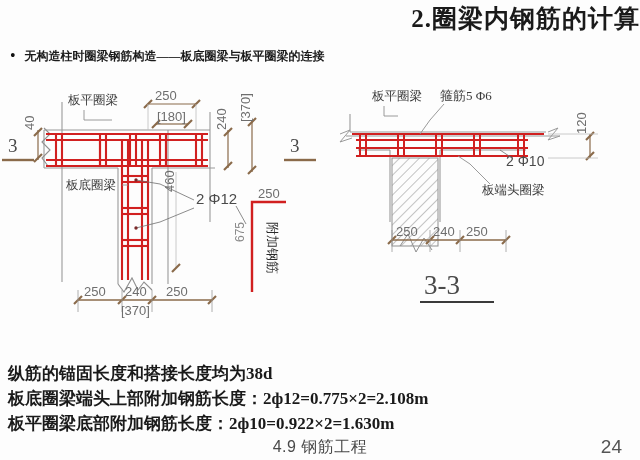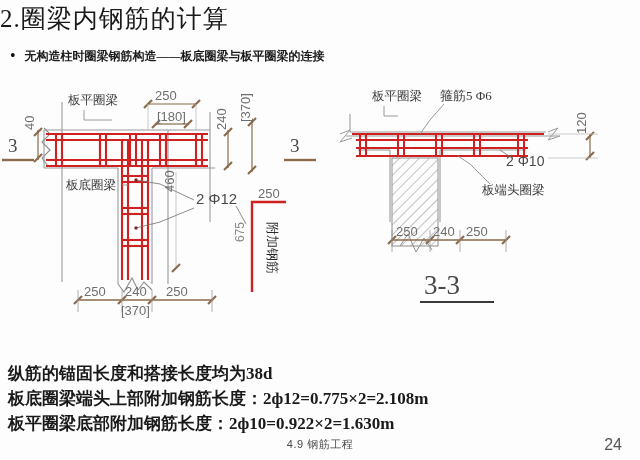--- a/index.html
+++ b/index.html
@@ -9,22 +9,22 @@
     font-family:"Liberation Serif", serif;
     color:#1a1a1a;
     overflow:hidden;
     position:relative;
   }
   .slide{position:absolute;inset:0;}
 
   
   .title{
     position:absolute;left:0;top:2px;width:640px;
-    text-align:left;
-    font-size:25px;font-weight:400;letter-spacing:1px;
+    text-align:right;
+    font-size:25px;font-weight:700;letter-spacing:1px;
     font-family:"Liberation Serif", serif;
   }
   .bullet-row{
     position:absolute;left:10px;top:43px;width:620px;
     display:flex;align-items:flex-start;gap:9px;
   }
   .bullet-dot{
     font-size:16px;line-height:26px;color:#111;
   }
   .bullet-text{
@@ -41,26 +41,26 @@
   .notes{position:absolute;left:8px;top:361px;width:630px;}
   .note-line{
     font-size:17px;font-weight:700;line-height:25px;
     font-family:"Liberation Serif", serif;white-space:nowrap;
   }
   .footer{
     position:absolute;left:0;top:437px;width:640px;
     display:flex;justify-content:center;align-items:center;
   }
   .footer-text{
-    font-size:11px;color:#4a4a4a;letter-spacing:0.5px;
+    font-size:16px;color:#4a4a4a;letter-spacing:0.5px;
     font-family:"Liberation Sans", sans-serif;
   }
   .pageno{
     position:absolute;right:18px;top:436px;
-    font-size:16px;color:#555;
+    font-size:19px;color:#555;
     font-family:"Liberation Sans", sans-serif;
   }
 </style>
 </head>
 <body>
 
 <div class="slide">
 
   <div class="title">2.圈梁内钢筋的计算</div>
 

